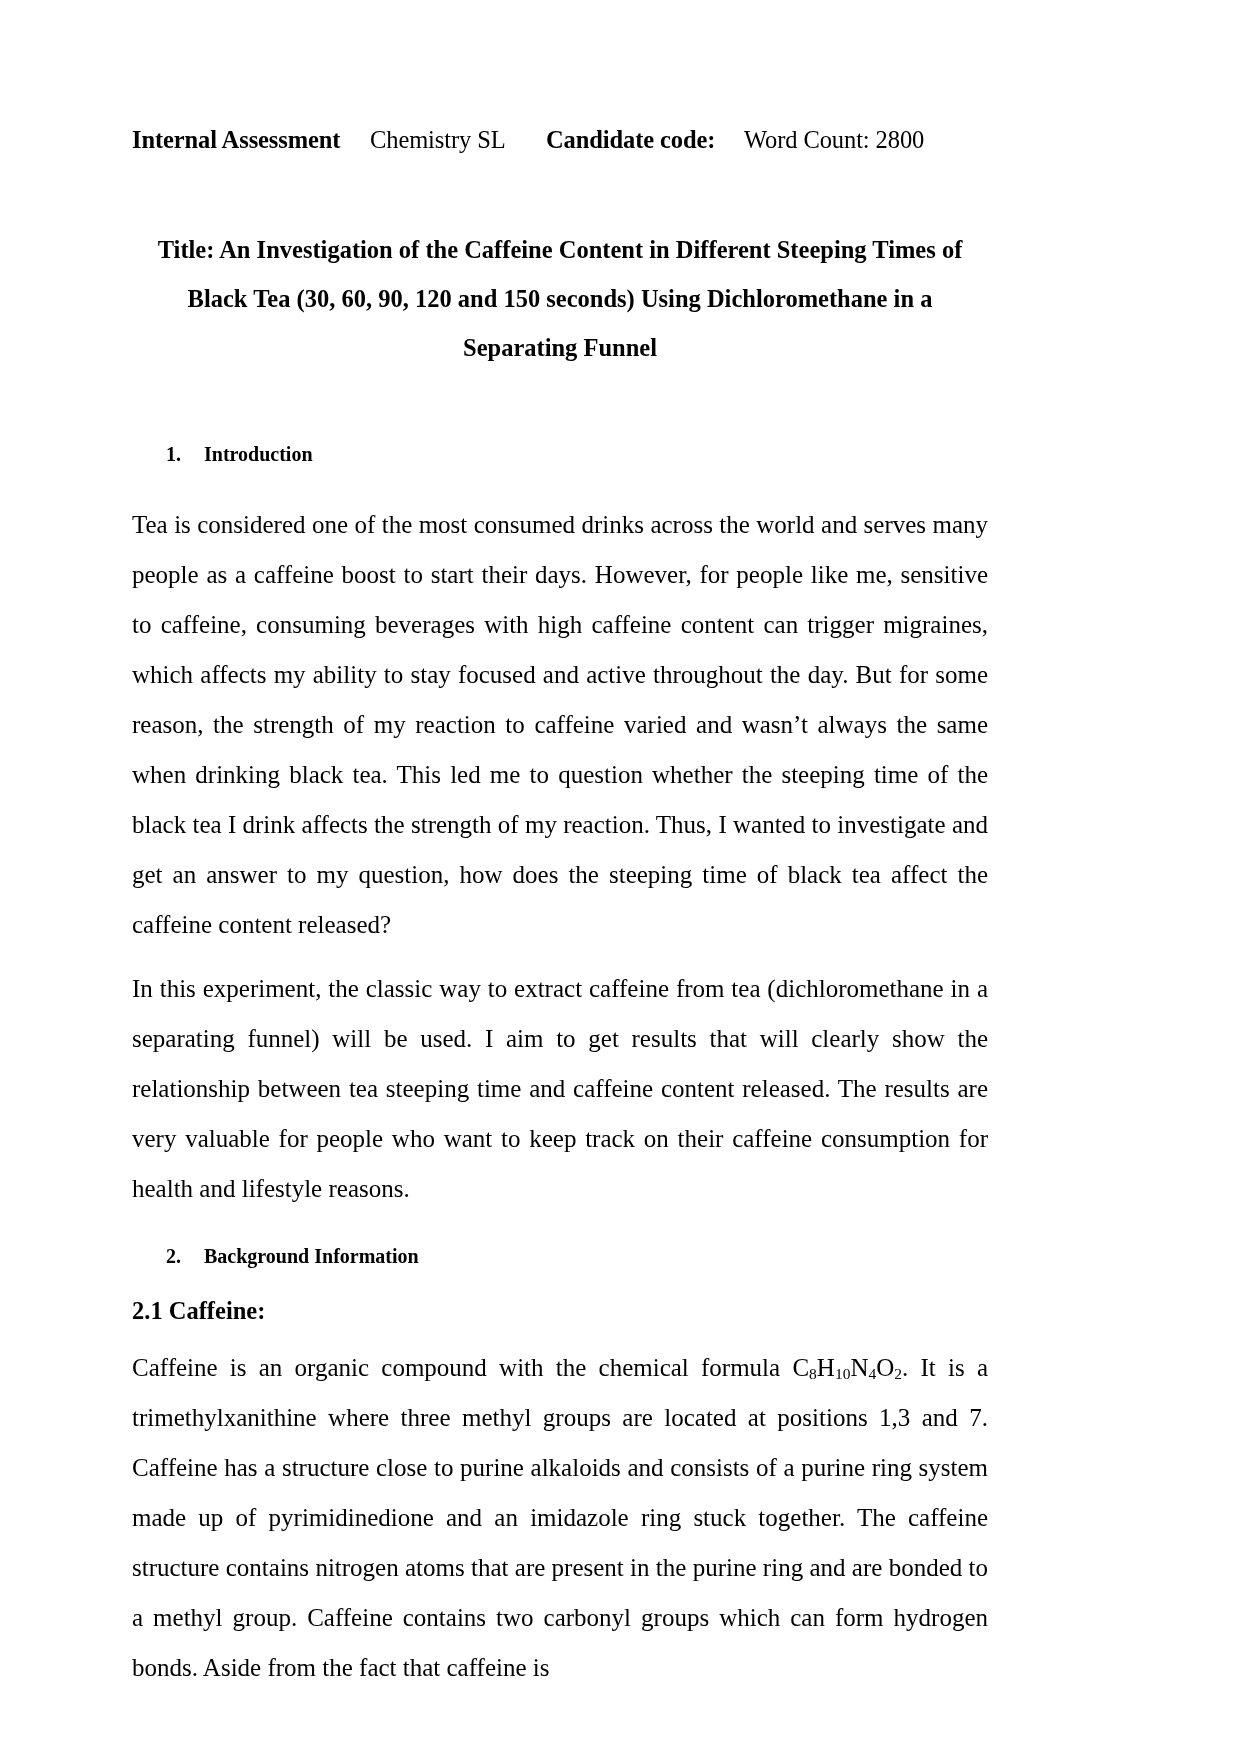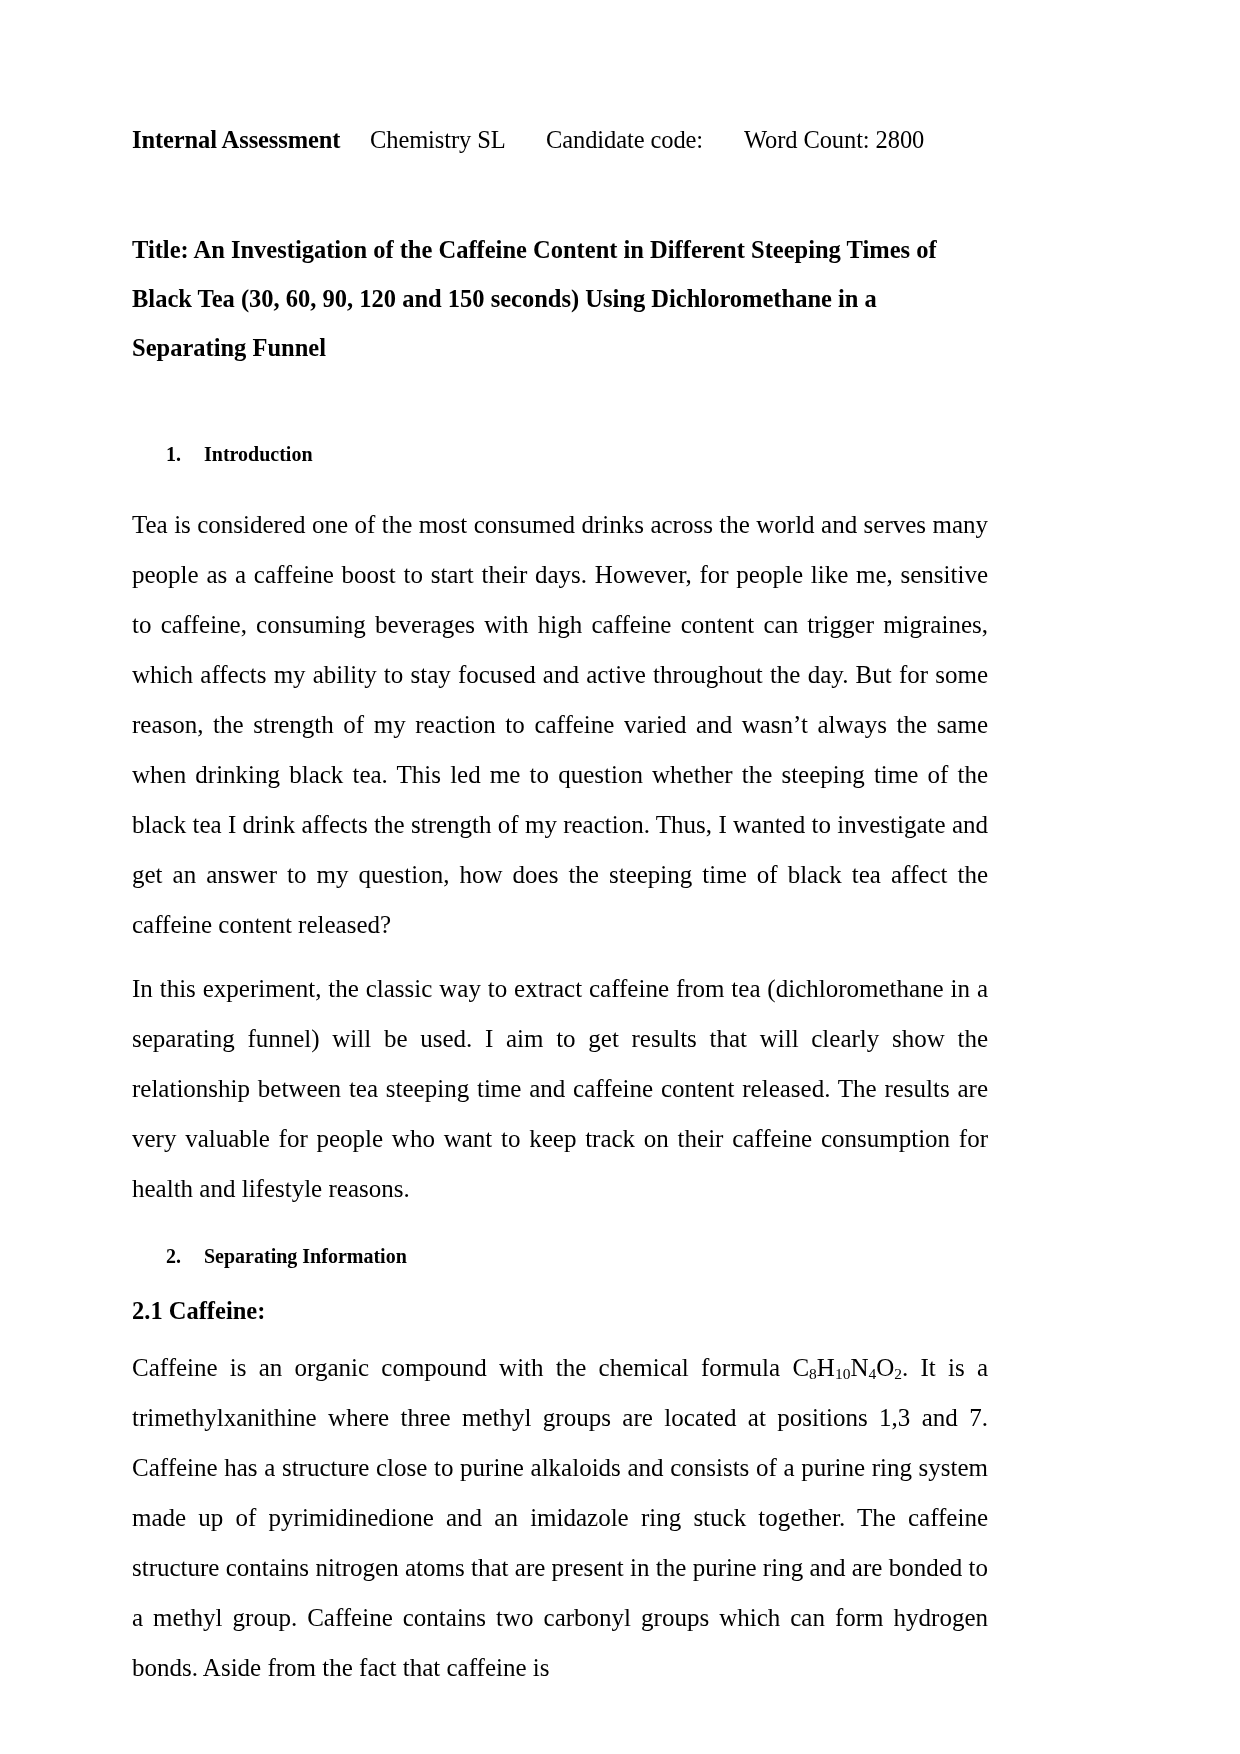--- a/index.html
+++ b/index.html
@@ -31,31 +31,31 @@
     line-height: 1.0;
     margin: 0 0 0 0;
     letter-spacing: -0.1px;
   }
   .doc-header .hdr-cell {
     display: inline-block;
     vertical-align: baseline;
   }
   .hdr-assessment { font-weight: bold; width: 238px; }
   .hdr-subject    { width: 176px; }
-  .hdr-candidate  { width: 198px; }
+  .hdr-candidate  { width: 198px; font-weight: bold; }
   .hdr-wordcount  { width: auto; }
 
   
   .doc-title {
     font-size: 24.5px;
     font-weight: bold;
     line-height: 2.0;
     margin: 72px 0 0 0;
     padding: 0;
-    text-align: left;
+    text-align: center;
     max-width: 856px;
   }
 
   
   .research-question {
     font-size: 24.5px;
     line-height: 2.0;
     margin: 74px 0 0 0;
     max-width: 856px;
     text-align: left;
@@ -118,21 +118,21 @@
 
   <h2 class="section-heading">
     <span class="num">1.</span><span>Introduction</span>
   </h2>
 
   <p class="body gap-l">Tea is considered one of the most consumed drinks across the world and serves many people as a caffeine boost to start their days. However, for people like me, sensitive to caffeine, consuming beverages with high caffeine content can trigger migraines, which affects my ability to stay focused and active throughout the day. But for some reason, the strength of my reaction to caffeine varied and wasn’t always the same when drinking black tea.  This led me to question whether the steeping time of the black tea I drink affects the strength of my reaction. Thus, I wanted to investigate and get an answer to my question, how does the steeping time of black tea affect the caffeine content released?</p>
 
   <p class="body gap">In this experiment, the classic way to extract caffeine from tea (dichloromethane in a separating funnel) will be used. I aim to get results that will clearly show the relationship between tea steeping time and caffeine content released. The results are very valuable for people who want to keep track on their caffeine consumption for health and lifestyle reasons.</p>
 
   <h2 class="section-heading tight">
-    <span class="num">2.</span><span>Separating Information</span>
+    <span class="num">2.</span><span>Background Information</span>
   </h2>
 
   <h3 class="subsection-heading">2.1 Caffeine:</h3>
 
   <p class="body gap-s">
     <span>Caffeine is an organic compound with the chemical formula C</span><sub>8</sub><span>H</span><sub>10</sub><span>N</span><sub>4</sub><span>O</span><sub>2</sub><span>. It is a trimethylxanithine where three methyl groups are located at positions 1,3 and 7. Caffeine has a structure close to purine alkaloids and consists of a purine ring system made up of pyrimidinedione and an imidazole ring stuck together. The caffeine structure contains nitrogen atoms that are present in the purine ring and are bonded to a methyl group. Caffeine contains two carbonyl groups which can form hydrogen bonds. Aside from the fact that caffeine is</span>
   </p>
 
 </div>
 

